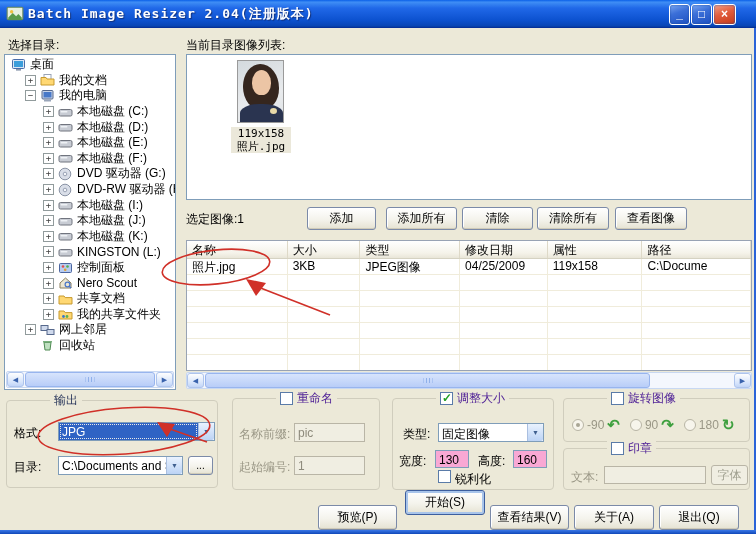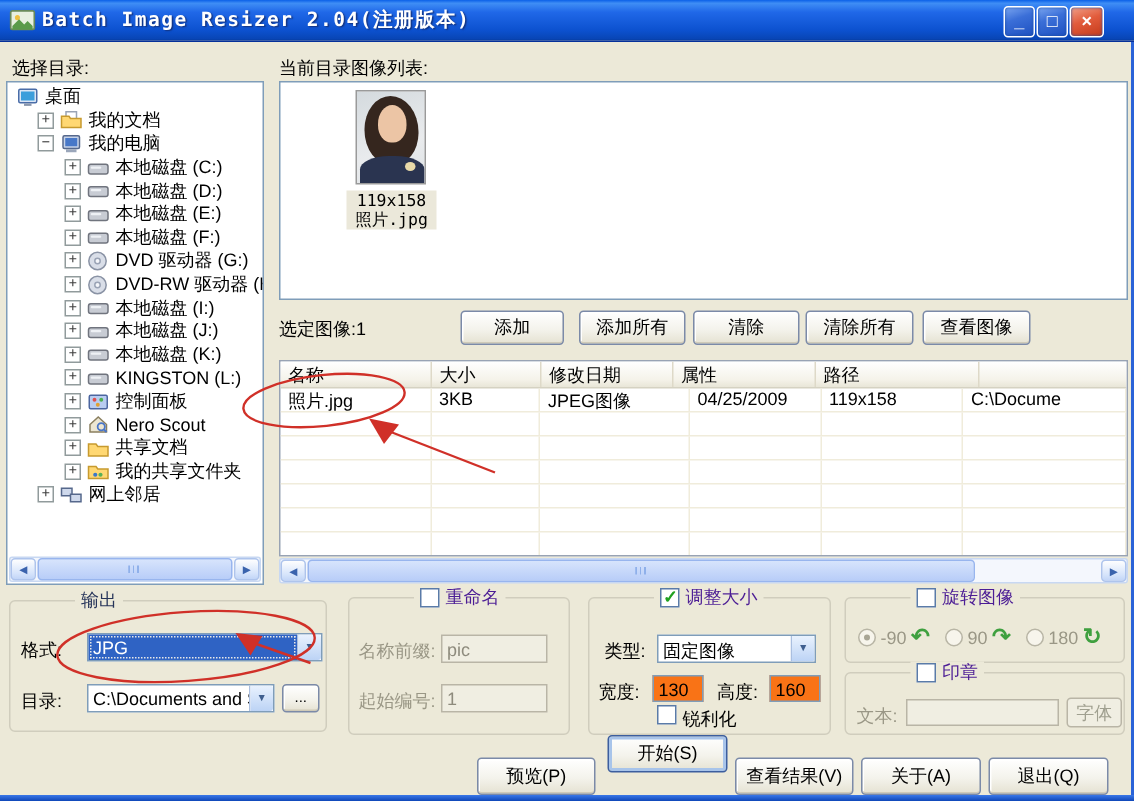--- a/index.html
+++ b/index.html
@@ -137,21 +137,21 @@
   
   .combo { position:absolute; height:19px; border:1px solid #7f9db9; background:#fff; display:flex; }
   .combo .val { flex:1; font-size:12px; padding:2px 3px 0 3px; overflow:hidden; white-space:nowrap; }
   .combo .drop {
     width:16px; flex:0 0 16px; border-left:1px solid #aabfe0; border-radius:0 2px 2px 0;
     background:linear-gradient(#e9f2fe,#bcd3f5); display:flex; align-items:center; justify-content:center;
   }
   .combo .drop .arr { font-size:7px; color:#3f5f8f; }
   .combo.selected .val { background:#2f63c4; color:#fff; outline:1px dotted #e8e8e8; outline-offset:-2px; }
   .field {
-    position:absolute; height:19px; border:1px solid #7f9db9; background:#f97316;
+    position:absolute; height:19px; border:1px solid #7f9db9; background:#f9a8d4;
     font-size:12px; padding:2px 3px 0 3px; overflow:hidden; white-space:nowrap;
     font-family:"Liberation Sans", sans-serif;
   }
   .field.disabled { border-color:#b9b5a6; background:#f0eee2; color:#8e8b7d; }
   .dis-label { color:#9a9786; }
   .rot-arrow { color:#3fa03f; font-size:15px; font-weight:bold; line-height:12px; }
   .rot-opt { display:flex; align-items:center; gap:3px; }
   .rot-opt .rlabel { color:#9a9786; font-size:12px; }
   
   .bottom-bar { position:absolute; left:0; bottom:0; width:756px; height:4px;
@@ -319,20 +319,28 @@
         <span class="tlabel">我的共享文件夹</span>
       </div>
       <div class="tree-row lvl1">
         <span class="expbox">+</span>
         <span class="ticon"><svg width="15" height="14" viewBox="0 0 15 14">
             <rect x="1" y="2.5" width="7" height="5" fill="#cfd9ec" stroke="#56688c"></rect>
             <rect x="7" y="6.5" width="7" height="5" fill="#cfd9ec" stroke="#56688c"></rect>
           </svg></span>
         <span class="tlabel">网上邻居</span>
       </div>
+      <div class="tree-row lvl1">
+        <span class="expbox spacer"></span>
+        <span class="ticon"><svg width="15" height="14" viewBox="0 0 15 14">
+            <path d="M4 4.5 h7 l-1 7.5 h-5 z" fill="#bfe0c0" stroke="#4e8a52"></path>
+            <rect x="3" y="3" width="9" height="1.6" fill="#7ab07e"></rect>
+          </svg></span>
+        <span class="tlabel">回收站</span>
+      </div>
     </div>
   <div class="hscroll" style="left:1px; bottom:1px; width:168px;">
     <div class="scroll-btn">◀</div>
     <div class="scroll-thumb" style="flex:1;"></div>
     <div class="scroll-btn">▶</div>
   </div>
 </div>
 
 <div class="sec-label" style="left:186px; top:37px;">当前目录图像列表:</div>
 <div class="image-panel">
@@ -354,20 +362,21 @@
     <button class="xpbtn" style="left: 386px; top: 207px; width: 71px;">添加所有</button>
     <button class="xpbtn" style="left: 462px; top: 207px; width: 71px;">清除</button>
     <button class="xpbtn" style="left: 537px; top: 207px; width: 72px;">清除所有</button>
     <button class="xpbtn" style="left: 615px; top: 207px; width: 72px;">查看图像</button>
   </div>
 
 <div class="file-table">
   <div class="thead" id="thead">
       <div class="th" style="width: 101px;">名称</div>
       <div class="th" style="width: 73px;">大小</div>
+      <div class="th" style="width: 100px;">类型</div>
       <div class="th" style="width: 88px;">修改日期</div>
       <div class="th" style="width: 95px;">属性</div>
       <div class="th" style="width: 109px;">路径</div>
     </div>
   <div class="tbody" id="tbody">
       <div class="tr">
         <div class="td" style="width: 101px;">照片.jpg</div>
         <div class="td" style="width: 73px;">3KB</div>
         <div class="td" style="width: 100px;">JPEG图像</div>
         <div class="td" style="width: 88px;">04/25/2009</div>

